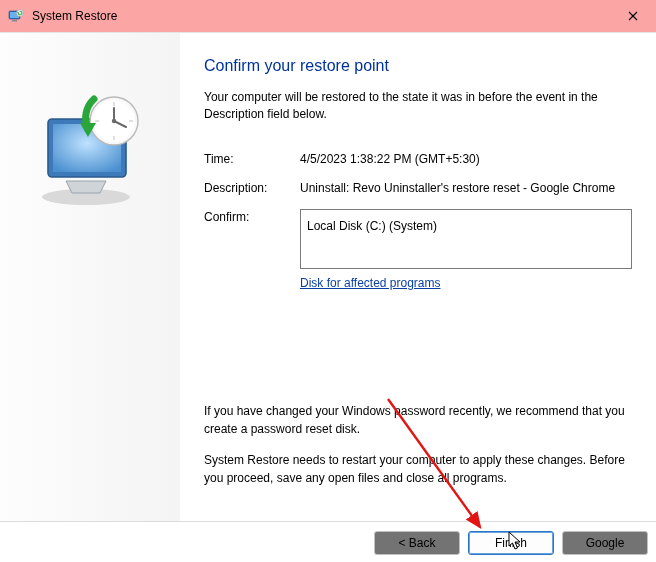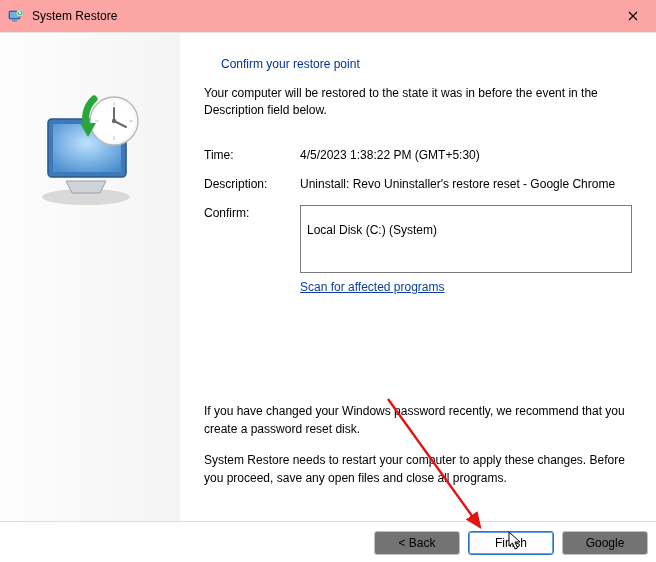--- a/index.html
+++ b/index.html
@@ -5,24 +5,24 @@
   html,body{margin:0;padding:0;width:656px;height:562px;font-family:"Segoe UI",Tahoma,sans-serif;font-size:12px;color:#000;background:#fff;overflow:hidden}
   .titlebar{height:32px;display:flex;align-items:center;padding:0 0 0 8px;background:#fca5a5}
   .titlebar .icon{width:16px;height:16px;margin-right:8px}
   .titlebar .title{flex:1;font-size:12px}
   .titlebar .close{width:46px;height:32px;display:flex;align-items:center;justify-content:center;cursor:pointer}
   .titlebar .close svg{width:10px;height:10px}
   .body-area{position:relative;height:488px;display:flex;border-top:1px solid #e5e5e5}
   .side-panel{width:180px;background:linear-gradient(to right,#fdfdfd,#f4f4f4);position:relative}
   .side-panel svg{position:absolute;top:60px;left:30px}
   .main-panel{flex:1;padding:24px 24px 0 24px;position:relative}
-  h1{font-size:12px;font-weight:400;color:#003399;margin:0 0 14px 17px}
+  h1{font-size:16px;font-weight:400;color:#003399;margin:0 0 14px 0}
   .intro{margin:4px 0 28px 0;line-height:1.4}
   .fields{display:grid;grid-template-columns:96px 1fr;row-gap:12px;align-items:start;line-height:1.45}
-  .drives-box{border:1px solid #7a7a7a;padding:16px 6px;height:68px;width:100%;box-sizing:border-box;overflow:auto}
+  .drives-box{border:1px solid #7a7a7a;padding:8px 6px;height:60px;width:100%;box-sizing:border-box;overflow:auto}
   .scan-link{color:#0a3ea6;text-decoration:underline;cursor:pointer;margin-top:6px;display:inline-block}
   .lower-notes{position:absolute;bottom:20px;left:24px;right:24px}
   .lower-notes p{margin:0 0 14px 0;line-height:1.45}
   .button-row{height:42px;border-top:1px solid #dcdcdc;display:flex;align-items:center;justify-content:flex-end;padding:0 8px;gap:8px;background:#fff}
   .btn{min-width:86px;height:24px;border:1px solid #c0c0c0;border-radius:3px;background:#737373;font-family:inherit;font-size:12px;text-align:center;cursor:pointer;padding:0 10px}
   .btn.primary{border-color:#2a76c6;background:#fdfdfd;box-shadow:0 0 0 1px #68a3e0 inset}
   .annotation-arrow{position:absolute;pointer-events:none;z-index:50}
   .cursor-ann{position:absolute;pointer-events:none;z-index:60}
 </style>
 </head>
@@ -85,21 +85,21 @@
       <div>4/5/2023 1:38:22 PM (GMT+5:30)</div>
 
       <div>Description:</div>
       <div>Uninstall: Revo Uninstaller's restore reset - Google Chrome</div>
 
       <div>Confirm:</div>
       <div>
         <div class="drives-box">
           <div>Local Disk (C:) (System)</div>
         </div>
-        <a class="scan-link">Scan for affected programs</a>
+        <a class="scan-link">Disk for affected programs</a>
       </div>
     </div>
 
     <div class="lower-notes">
       <p>If you have changed your Windows password recently, we recommend that you create a password reset disk.</p>
       <p>System Restore needs to restart your computer to apply these changes. Before you proceed, save any open files and close all programs.</p>
     </div>
   </div>
 
   <svg class="annotation-arrow" style="left:382px; top:360px;" width="110" height="150">

